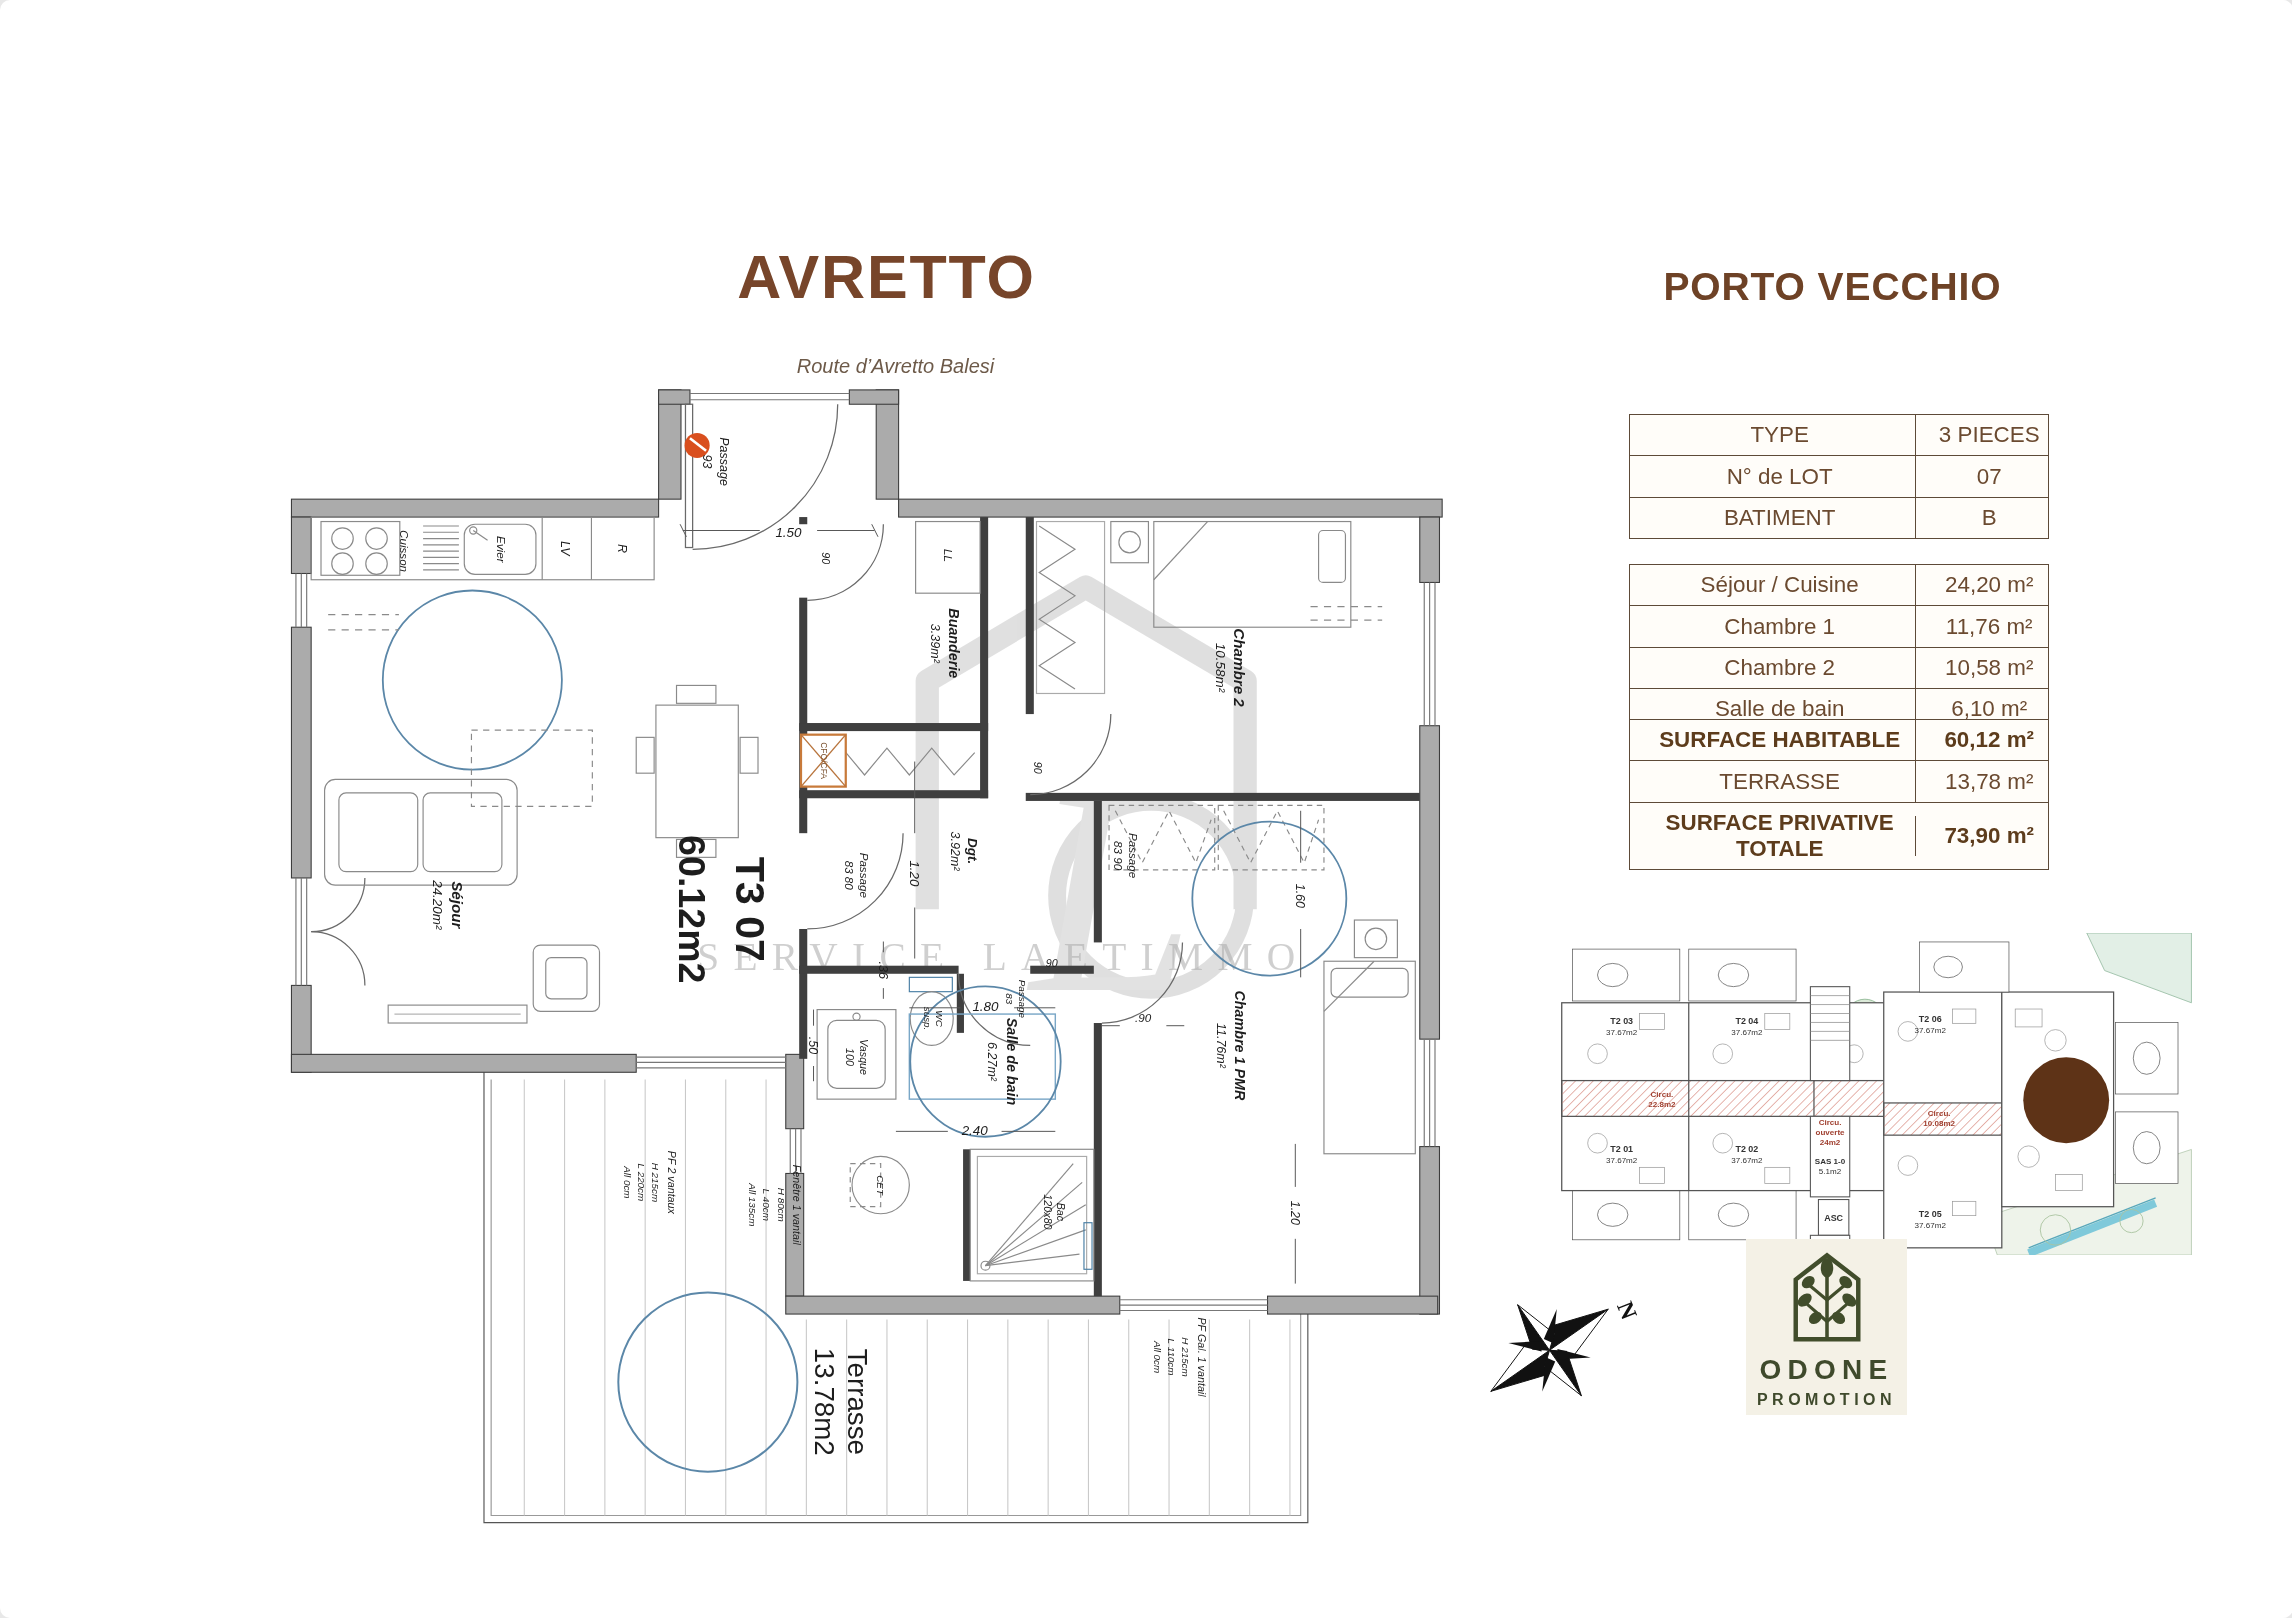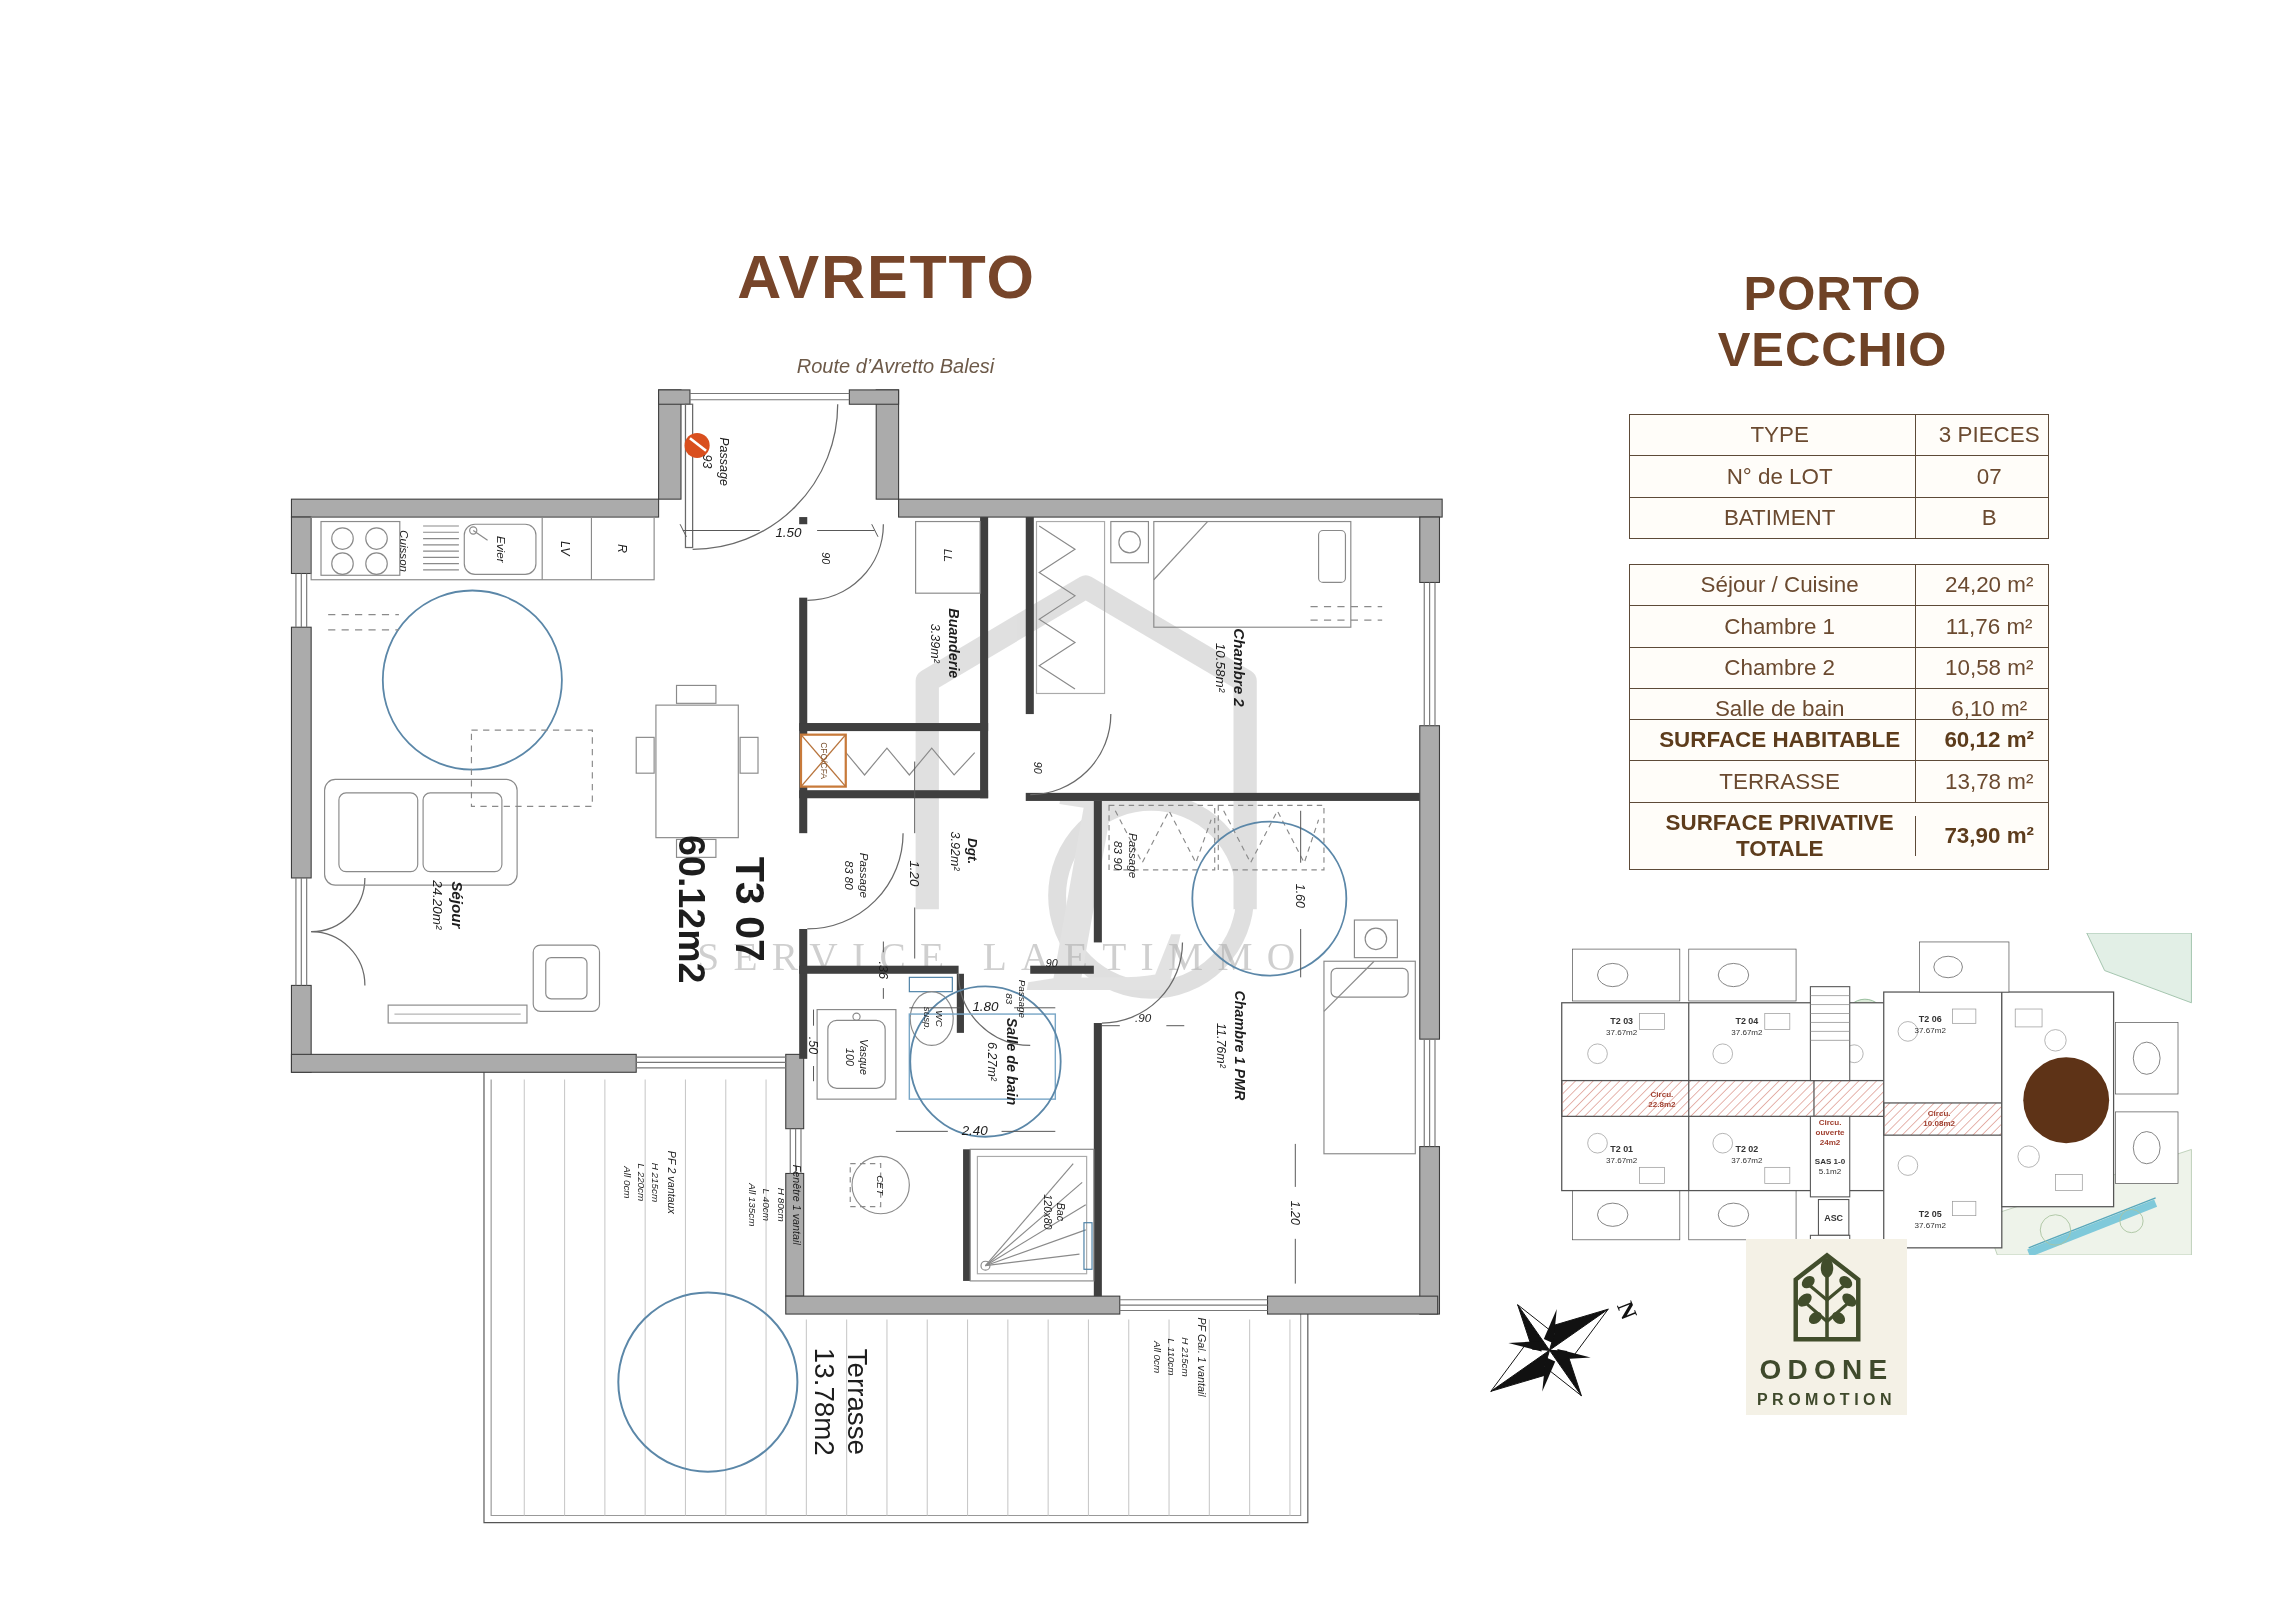--- a/index.html
+++ b/index.html
@@ -1,24 +1,24 @@
 <!DOCTYPE html>
 <html style="font-size:14.3px"><head>
 <meta charset="utf-8">
 <style>
   html,body{margin:0;padding:0;background:#e8e8e8;}
   #page{position:relative;width:2293px;height:1618px;background:#ffffff;overflow:hidden;
-        font-family:"Liberation Sans",sans-serif;}
+        font-family:"Liberation Sans",sans-serif;border-radius:10px;}
   
   .proj-title{position:absolute;left:627px;top:242px;width:519px;text-align:center;
     font-size:61px;font-weight:700;color:#77452a;letter-spacing:1.8px;}
   .proj-sub{position:absolute;left:627px;top:355px;width:537px;text-align:center;
     font-size:20px;font-style:italic;color:#6d5a49;}
   .city-title{position:absolute;left:1630px;top:265px;width:405px;text-align:center;
-    font-size:49px;font-weight:700;color:#6e4226;letter-spacing:0.9px;}
+    font-size:39px;font-weight:700;color:#6e4226;letter-spacing:0.9px;}
   
   .tbl{position:absolute;left:1629px;width:420px;border:1.8px solid #5d4a38;box-sizing:border-box;
        color:#6b4a30;font-size:22.4px;background:#fffdf9;text-align:center;}
   .tbl .row{display:flex;border-top:1.8px solid #5d4a38;align-items:center;}
   .tbl .row:first-child{border-top:none;}
   .tbl .lab{flex:1;padding:7.2px 5.4px 7.2px 19.7px;}
   .tbl .val{width:133px;border-left:1.8px solid #5d4a38;padding:7.2px 3.6px 7.2px 18px;box-sizing:border-box;}
   .tbl .bold{font-weight:700;color:#5d3c1c;}
   #tbl-info{top:414px;} #tbl-rooms{top:564px;} #tbl-summary{top:719px;}
   

